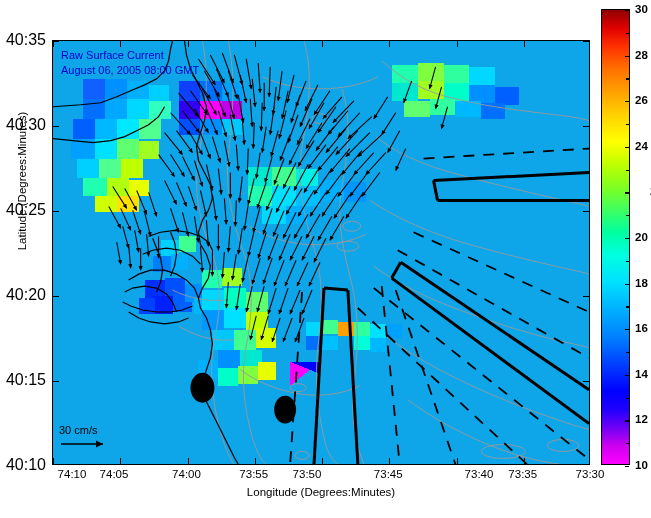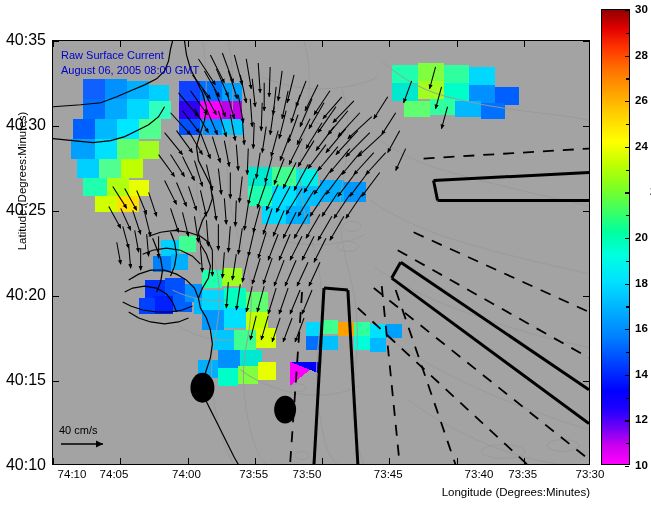--- a/index.html
+++ b/index.html
@@ -28,21 +28,21 @@
     letter-spacing: 0.2px;
     white-space: pre;
   }
 
   
   #plot {
     position: absolute;
     left: 52px; top: 40px;
     width: 538px; height: 425px;
     border: 1.4px solid #000;
-    background: #a3a3a3;
+    background: #0ea5e9;
     overflow: hidden;
   }
   #plot-inner { position: absolute; inset: 0; }
 
   .layer { position: absolute; inset: 0; }
 
   
   #subtitle {
     position: absolute;
     left: 8px; top: 7px;
@@ -89,21 +89,21 @@
     font-size: 16px;
     color: #000;
     transform: translate(-100%, -50%);
     white-space: nowrap;
   }
 
   #xaxis-title {
     position: absolute;
     left: 52px; top: 486px;
     width: 538px;
-    text-align: right;
+    text-align: center;
     font-size: 11.5px;
     color: #000;
   }
   #yaxis-title {
     position: absolute;
     left: -78px; top: 175px;
     width: 200px;
     text-align: center;
     font-size: 11.5px;
     color: #000;
@@ -539,21 +539,21 @@
 
       <svg class="layer" viewBox="0 0 538 425" preserveAspectRatio="none" style="z-index:16">
         <ellipse cx="150" cy="348" rx="12" ry="15" fill="#000000"></ellipse>
         <ellipse cx="233" cy="370" rx="11" ry="14" fill="#000000"></ellipse>
       </svg>
 
       <div id="subtitle">Raw Surface Current
 August 06, 2005 08:00 GMT</div>
 
       <div id="vel-legend">
-        <div class="lbl">40 cm/s</div>
+        <div class="lbl">30 cm/s</div>
         <svg id="vel-arrow" width="52" height="12">
           <line x1="2" y1="6" x2="44" y2="6" stroke="#000" stroke-width="1.3"></line>
           <path d="M44,6 L37,2.6 L37,9.4 Z" fill="#000"></path>
         </svg>
       </div>
 
     <div class="tick xtick" style="left: 0px;"></div>
         <div class="tick xtick-top" style="left: 0px;"></div>
         <div class="tick xtick" style="left: 67.25px;"></div>
         <div class="tick xtick-top" style="left: 67.25px;"></div>

